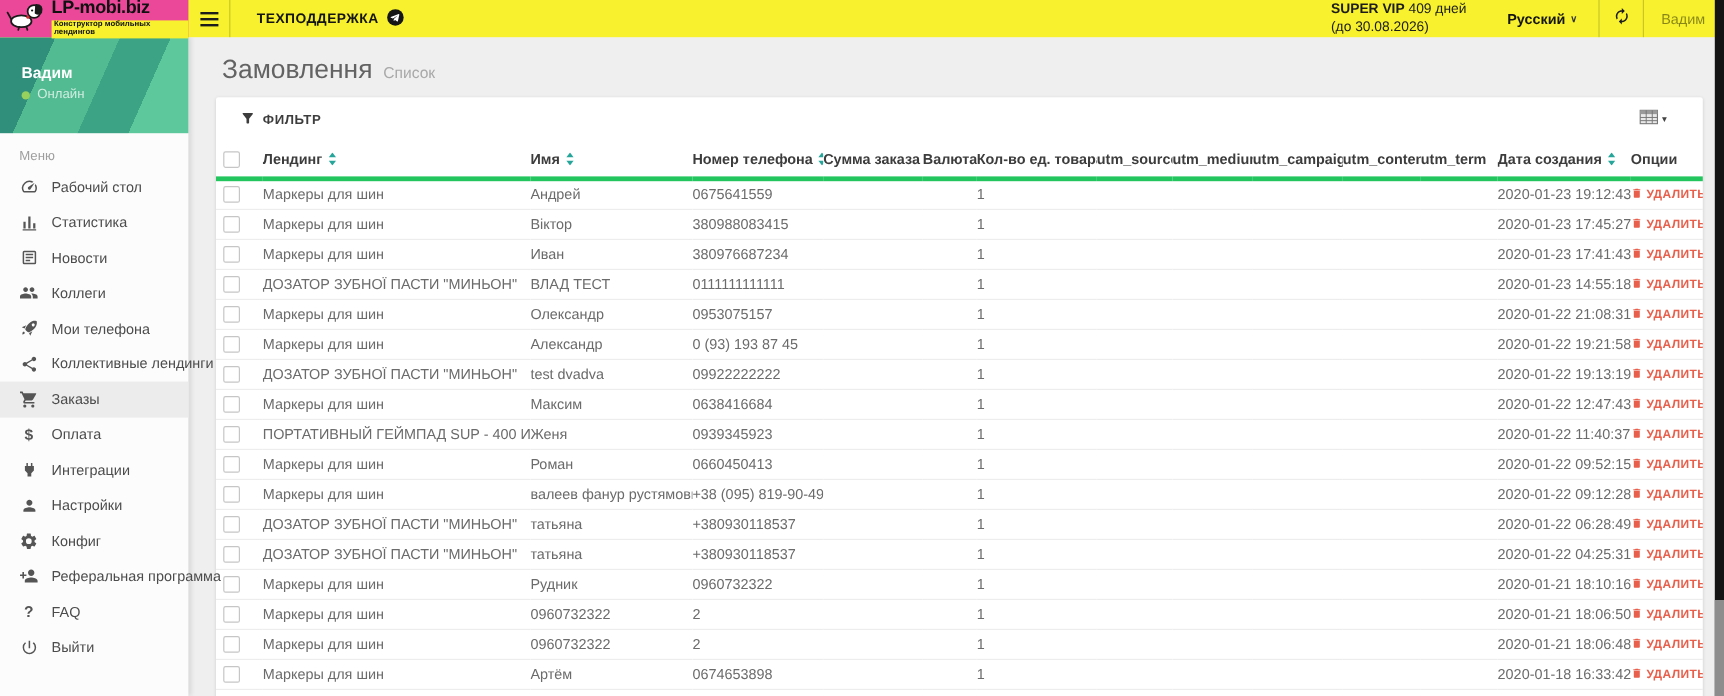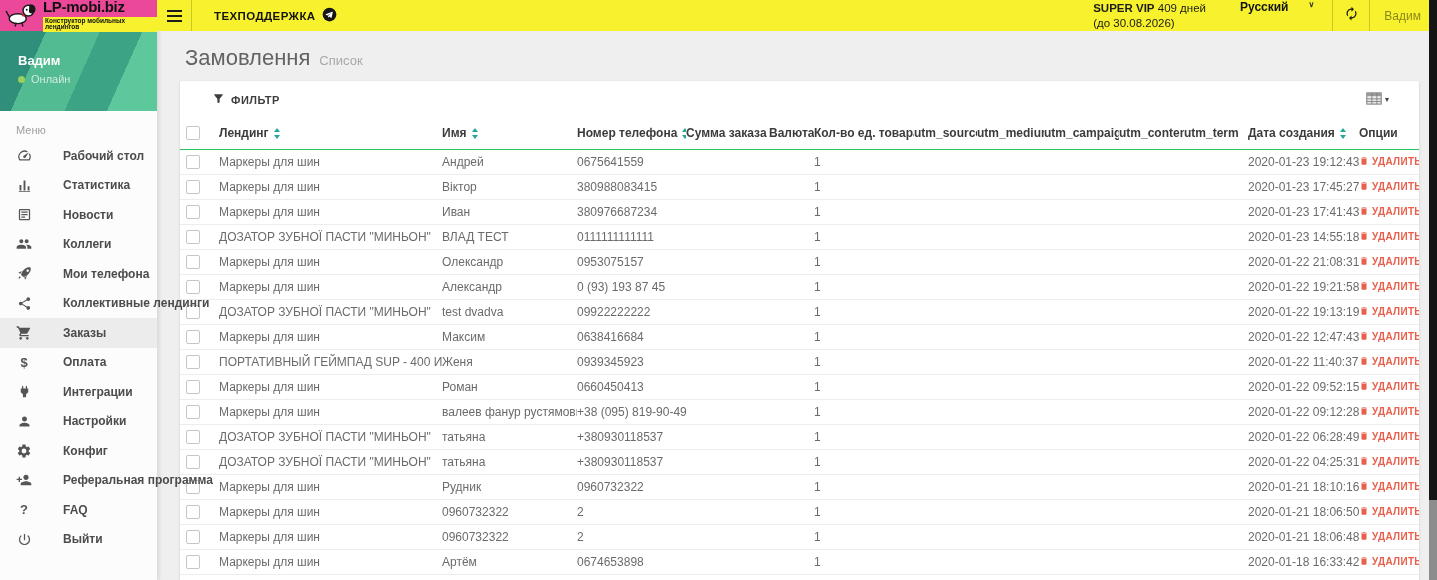--- a/index.html
+++ b/index.html
@@ -12,21 +12,21 @@
   .logo-text { line-height:1; }
   .logo-title { font-size:15px; font-weight:800; color:#111; letter-spacing:-0.3px; }
   .logo-tagline { display:inline-block; font-size:6.5px; color:#111; background:#f7f22d; margin-top:2px; padding:1px 2px; font-weight:bold; }
   .burger { width:34px; display:flex; flex-direction:column; justify-content:center; align-items:center; gap:3px; cursor:pointer; }
   .burger i { display:block; width:15px; height:2px; background:#1c1c1c; }
   .ybar-divider { width:1px; background:rgba(0,0,0,0.18); margin:0; }
   .support-btn { display:flex; align-items:center; gap:6px; padding:0 22px; font-size:11.5px; font-weight:bold; color:#141414; letter-spacing:.4px; cursor:pointer; }
   .topbar-spacer { flex:1; }
   .vip-block { display:flex; flex-direction:column; justify-content:center; font-size:11.5px; color:#1c1c1c; line-height:1.25; padding-right:16px; }
   .vip-line1 b { font-weight:bold; }
-  .lang-btn { display:flex; align-items:flex-start; gap:20px; font-size:12px; font-weight:bold; color:#141414; padding:0 18px; cursor:pointer; }
+  .lang-btn { display:flex; align-items:center; gap:4px; font-size:12px; font-weight:bold; color:#141414; padding:0 18px; cursor:pointer; }
   .lang-caret { font-size:8px; color:#333; }
   .refresh-btn { width:36px; display:flex; align-items:center; justify-content:center; cursor:pointer; }
   .user-btn { display:flex; align-items:center; padding:0 16px 0 14px; font-size:12px; color:rgba(0,0,0,0.45); cursor:pointer; }
 
   
   .scrollbar { position:absolute; top:0; right:0; width:8px; height:580px; background:#141414; z-index:30; }
   .scroll-thumb { position:absolute; left:0; width:8px; top:500px; height:80px; background:#8d8d8d; }
 
   
   .sidebar { position:absolute; top:31px; left:0; width:157px; bottom:0; background:#fcfcfc; box-shadow:2px 0 4px rgba(0,0,0,.10); z-index:10; }
@@ -34,35 +34,35 @@
     background:linear-gradient(114deg,#2f8f7a 0%, #2f8f7a 24%, #52bb91 24%, #52bb91 52%, #3da385 52%, #3da385 74%, #5cc89b 74%); }
   .user-name { position:absolute; left:18px; top:22px; color:#ffffff; font-size:13px; font-weight:bold; }
   .user-status { position:absolute; left:18px; top:42px; display:flex; align-items:center; gap:6px; font-size:11px; color:rgba(255,255,255,0.72); }
   .status-dot { width:7px; height:7px; border-radius:50%; background:#97d05c; }
   .menu-label { padding:13px 0 5px 16px; font-size:11px; color:#9e9e9e; }
   .menu-item { height:29.5px; display:flex; align-items:center; padding-left:16px; gap:11px; cursor:pointer; }
   .menu-item.active { background:#ececec; }
   .mi-icon { width:16px; display:flex; justify-content:center; align-items:center; flex:none; }
   .mi-icon svg { fill:#555; }
   .mi-icon .tglyph { font-size:13px; font-weight:bold; color:#555; }
-  .mi-label { font-size:12px; font-weight:bold; color:#4c4c4c; white-space:nowrap;margin-left:20px; }
+  .mi-label { font-size:12px; font-weight:normal; color:#4c4c4c; white-space:nowrap; }
 
   
   .main { position:absolute; left:157px; top:31px; right:8px; bottom:0; padding:0 10px;margin-left:13px; }
   .page-head { padding:14px 0 10px 5px; display:flex; align-items:baseline; gap:9px; }
   .page-title { font-size:22px; color:#636363; }
   .page-subtitle { font-size:13px; color:#a8a8a8; }
   .card { background:#ffffff; border-radius:2px; box-shadow:0 1px 3px rgba(0,0,0,.14); height:560px; }
-  .filter-row { height:37px; display:flex; align-items:center; justify-content:space-between; padding:0 30px 0 32px; }
+  .filter-row { height:37px; display:flex; align-items:center; justify-content:space-between; padding:0 30px 0 20px; }
   .filter-btn { display:flex; align-items:center; gap:6px; font-size:11px; font-weight:bold; color:#3d3d3d; letter-spacing:.5px; cursor:pointer; }
   .cols-btn { display:flex; align-items:center; gap:3px; cursor:pointer; }
   .cols-caret { font-size:8px; color:#444; }
 
   table.orders { width:100%; border-collapse:collapse; table-layout:fixed; }
-  .orders th { height:31px; font-size:12px; font-weight:bold; color:#3c3c3c; text-align:left; vertical-align:middle; border-bottom:1px solid #22c55e; padding:0 4px 0 0; white-space:nowrap; overflow:hidden; }
+  .orders th { height:31px; font-size:12px; font-weight:bold; color:#3c3c3c; text-align:left; vertical-align:middle; border-bottom:4px solid #22c55e; padding:0 4px 0 0; white-space:nowrap; overflow:hidden; }
   .orders td { height:25px; font-size:12px; color:#6b6b6b; vertical-align:middle; border-bottom:1px solid #ededed; padding:0 4px 0 0; white-space:nowrap; overflow:hidden; }
   .orders th.c-select, .orders td.c-select { padding-left:6px; }
   .th-flex { display:inline-flex; align-items:center; gap:4px; }
   .sort-ico { display:inline-flex; flex-direction:column; gap:1px; cursor:pointer; }
   .checkbox { width:14px; height:14px; border:1px solid #c6c6c6; border-radius:2px; background:#fff; cursor:pointer; }
   .del-btn { display:inline-flex; align-items:center; gap:3px; color:#e8604c; font-size:10px; font-weight:bold; letter-spacing:.3px; cursor:pointer;justify-content:flex-end; }
   .del-btn svg { fill:#e8604c; }
 </style>
 </head>
 <body>

